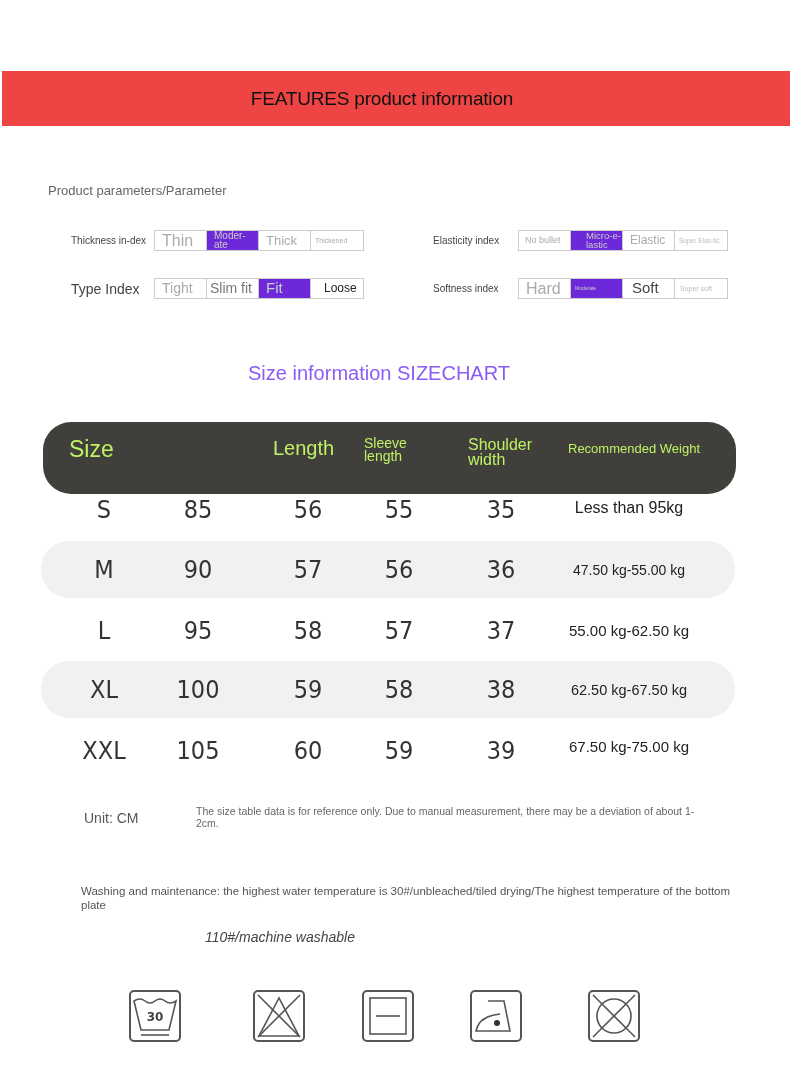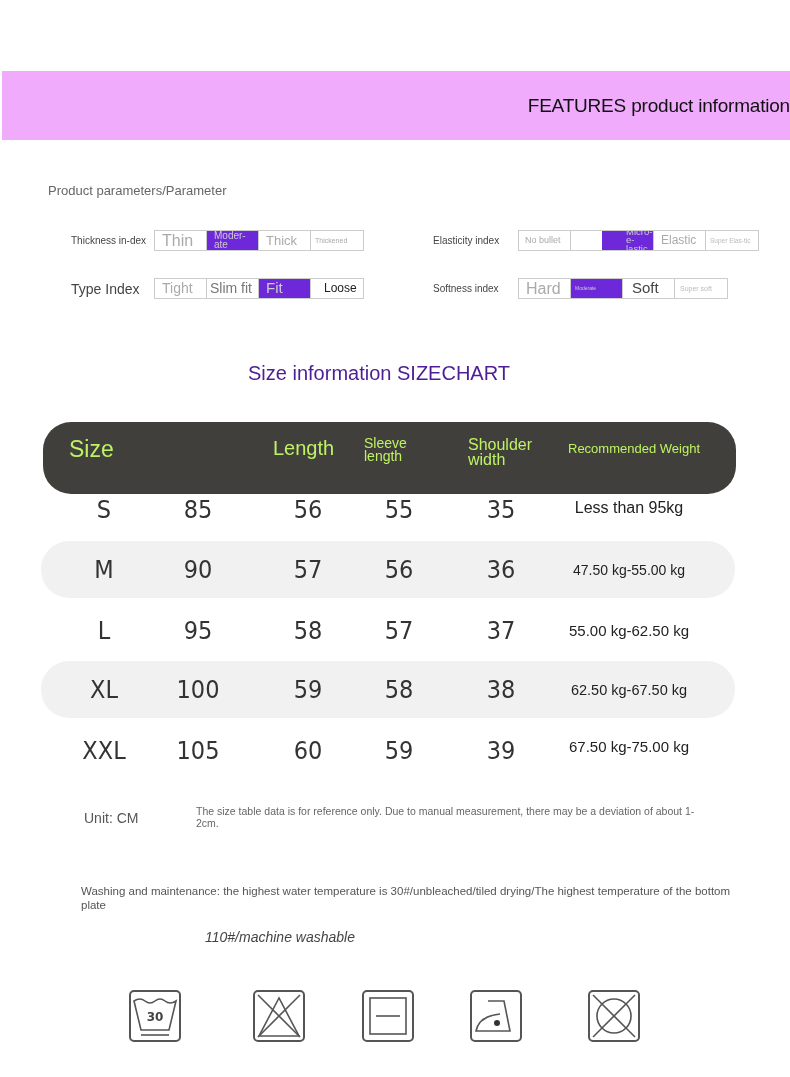--- a/index.html
+++ b/index.html
@@ -1,28 +1,28 @@
 <!DOCTYPE html>
 <html><head>
 <meta charset="utf-8">
 <style>
   * { box-sizing: border-box; margin: 0; padding: 0; }
   body { width: 790px; height: 1077px; background: #ffffff; font-family: "Liberation Sans", sans-serif; color: #333; position: relative; overflow: hidden; }
   .abs { position: absolute; }
-  .banner { left: 2px; top: 71px; width: 788px; height: 69px; background: #f0abfc; display: flex; align-items: center; justify-content: flex-end; }
+  .banner { left: 2px; top: 71px; width: 788px; height: 55px; background: #ef4444; display: flex; align-items: center; justify-content: center; }
   .banner span { font-size: 19px; color: #111; margin-left: -28px; letter-spacing: -0.2px; }
   .param-title { left: 48px; top: 183px; font-size: 13px; color: #666; }
   .param-row { display: flex; align-items: center; }
   .param-label { color: #444; }
   .pbox { display: flex; border: 1px solid #ccc; height: 21px; }
   .pcell { width: 52px; height: 19px; border-right: 1px solid #ccc; display: flex; align-items: center; padding-left: 7px; color: #aaa; overflow: hidden; line-height: 0.85; }
   .pcell:last-child { border-right: none; padding-left: 13px; }
   .pcell.sel { background: #6d28d9; color: #ccc; }
   .pcell.dark { color: #222; }
-  .size-title { left: 0; width: 790px; top: 362px; text-align: center; font-size: 20px; color: #4c1d95; padding-right: 32px; }
+  .size-title { left: 0; width: 790px; top: 362px; text-align: center; font-size: 20px; color: #8b5cf6; padding-right: 32px; }
   .thead { left: 43px; top: 422px; width: 693px; height: 72px; background: #403f3b; border-radius: 28px; color: #bef264; }
   .thead span { position: absolute; line-height: 0.95; }
   .row { left: 41px; width: 694px; height: 57px; border-radius: 28px; }
   .row.alt { background: #f1f1f1; }
   .cell { position: absolute; top: 0; height: 100%; display: flex; align-items: center; justify-content: center; font-family: "DejaVu Sans", sans-serif; font-size: 25px; color: #333; transform: scaleX(0.9); }
   .cell.w { font-family: "Liberation Sans", sans-serif; font-size: 15px; transform: none; color: #222; }
   .unit { left: 84px; top: 810px; font-size: 14px; color: #555; }
   .note { left: 196px; top: 805px; width: 520px; font-size: 10.5px; color: #666; line-height: 1.15; }
   .wash { left: 81px; top: 885px; width: 660px; font-size: 11.5px; color: #555; line-height: 1.2; }
   .machine { left: 205px; top: 929px; font-size: 14px; color: #444; font-style: italic; }
@@ -54,21 +54,21 @@
     <div class="pcell" style="font-size:14px; color:#777; padding-left:3px;">Slim fit</div>
     <div class="pcell sel" style="font-size:15px;">Fit</div>
     <div class="pcell dark" style="font-size:12px;">Loose</div>
   </div>
 </div>
 
 <div class="abs param-row" style="left:433px; top:230px;">
   <div class="param-label" style="width:85px; font-size:10px;">Elasticity index</div>
   <div class="pbox">
     <div class="pcell" style="font-size:9px; padding-left:6px;">No bullet</div>
-    <div class="pcell sel" style="font-size:9.5px; padding-left:24px;margin-left:31px;">Micro-e-lastic</div>
+    <div class="pcell sel" style="font-size:9.5px; padding-left:15px;">Micro-e-lastic</div>
     <div class="pcell" style="font-size:12px;">Elastic</div>
     <div class="pcell" style="font-size:6.5px; padding-left:4px; color:#bbb;">Super Elas-tic</div>
   </div>
 </div>
 
 <div class="abs param-row" style="left:433px; top:278px;">
   <div class="param-label" style="width:85px; font-size:10px;">Softness index</div>
   <div class="pbox">
     <div class="pcell" style="font-size:16px;">Hard</div>
     <div class="pcell sel" style="font-size:5px; padding-left:4px;">Moderate</div>

